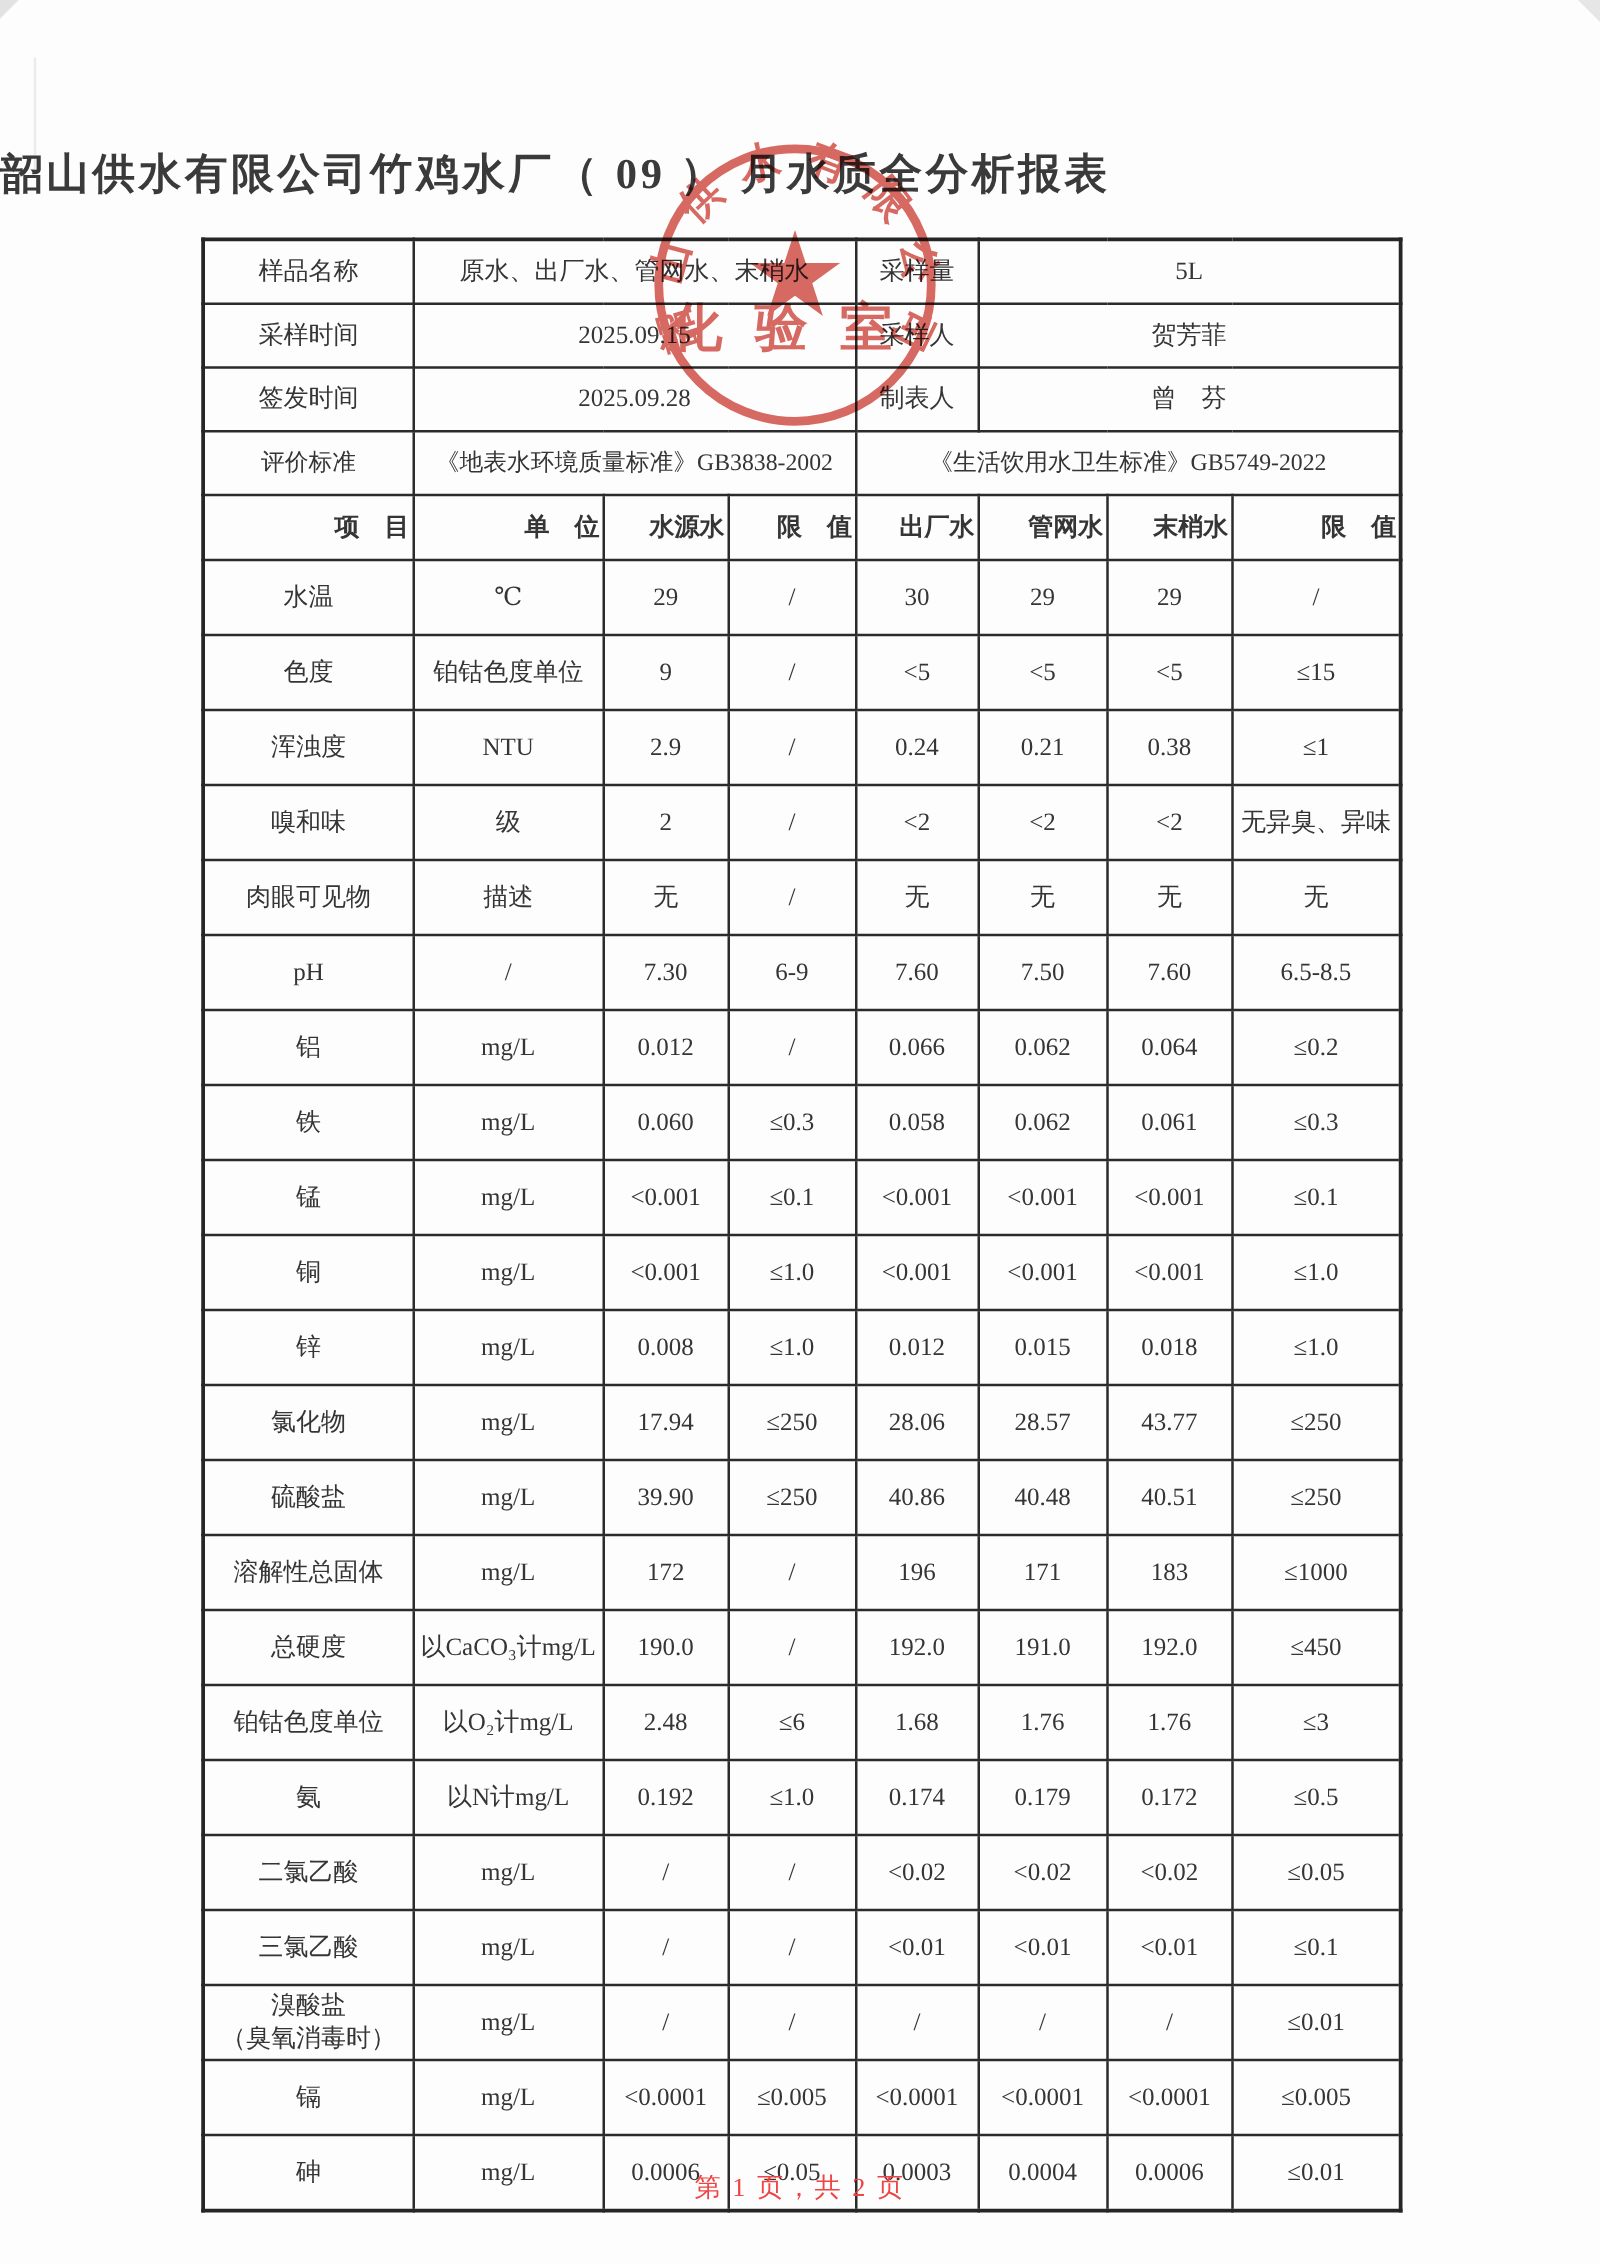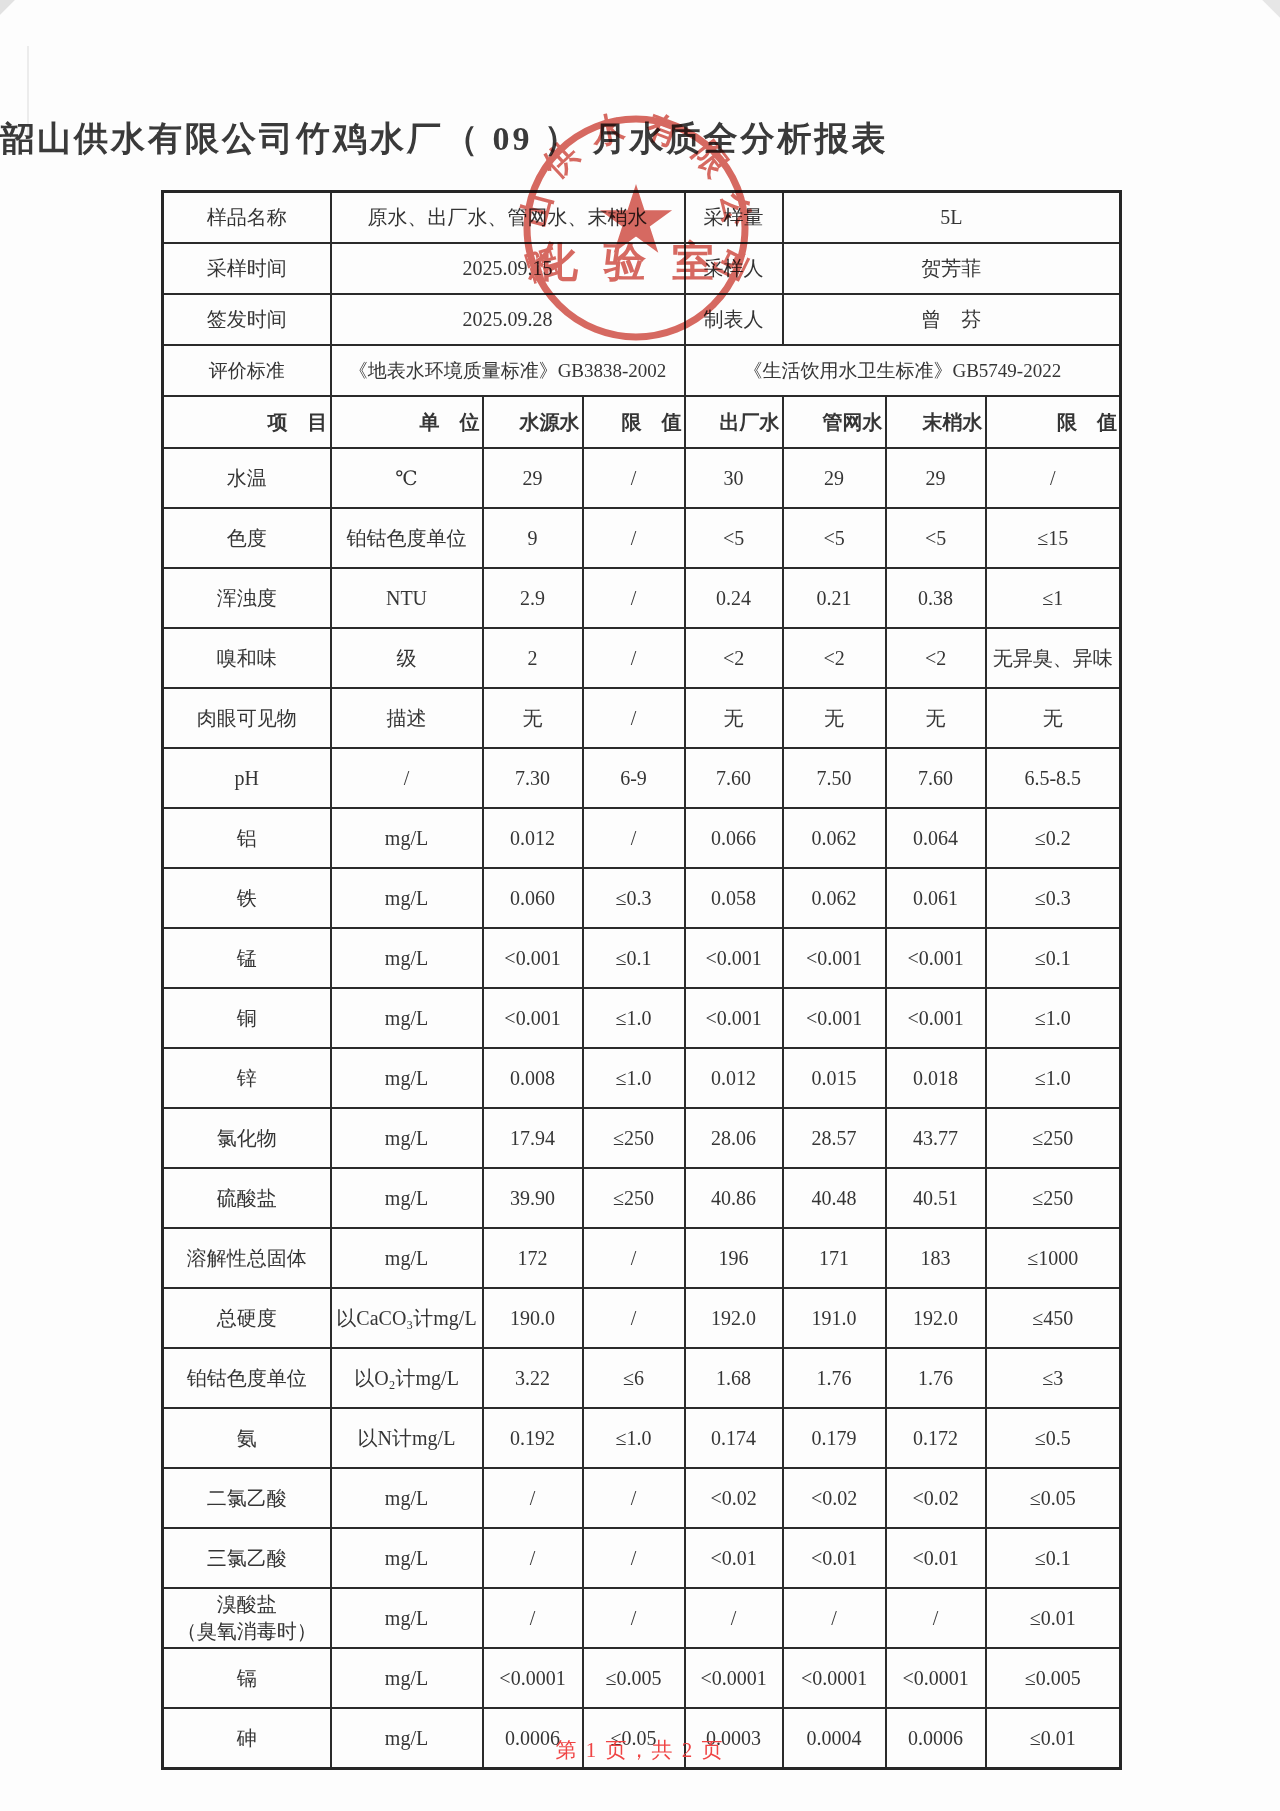--- a/index.html
+++ b/index.html
@@ -256,21 +256,21 @@
         <td>190.0</td>
         <td>/</td>
         <td>192.0</td>
         <td>191.0</td>
         <td>192.0</td>
         <td>≤450</td>
       </tr>
       <tr class="data-row">
         <td>铂钴色度单位</td>
         <td>以O₂计mg/L</td>
-        <td>3.22</td>
+        <td>2.48</td>
         <td>≤6</td>
         <td>1.68</td>
         <td>1.76</td>
         <td>1.76</td>
         <td>≤3</td>
       </tr>
       <tr class="data-row">
         <td>氨</td>
         <td>以N计mg/L</td>
         <td>0.192</td>

